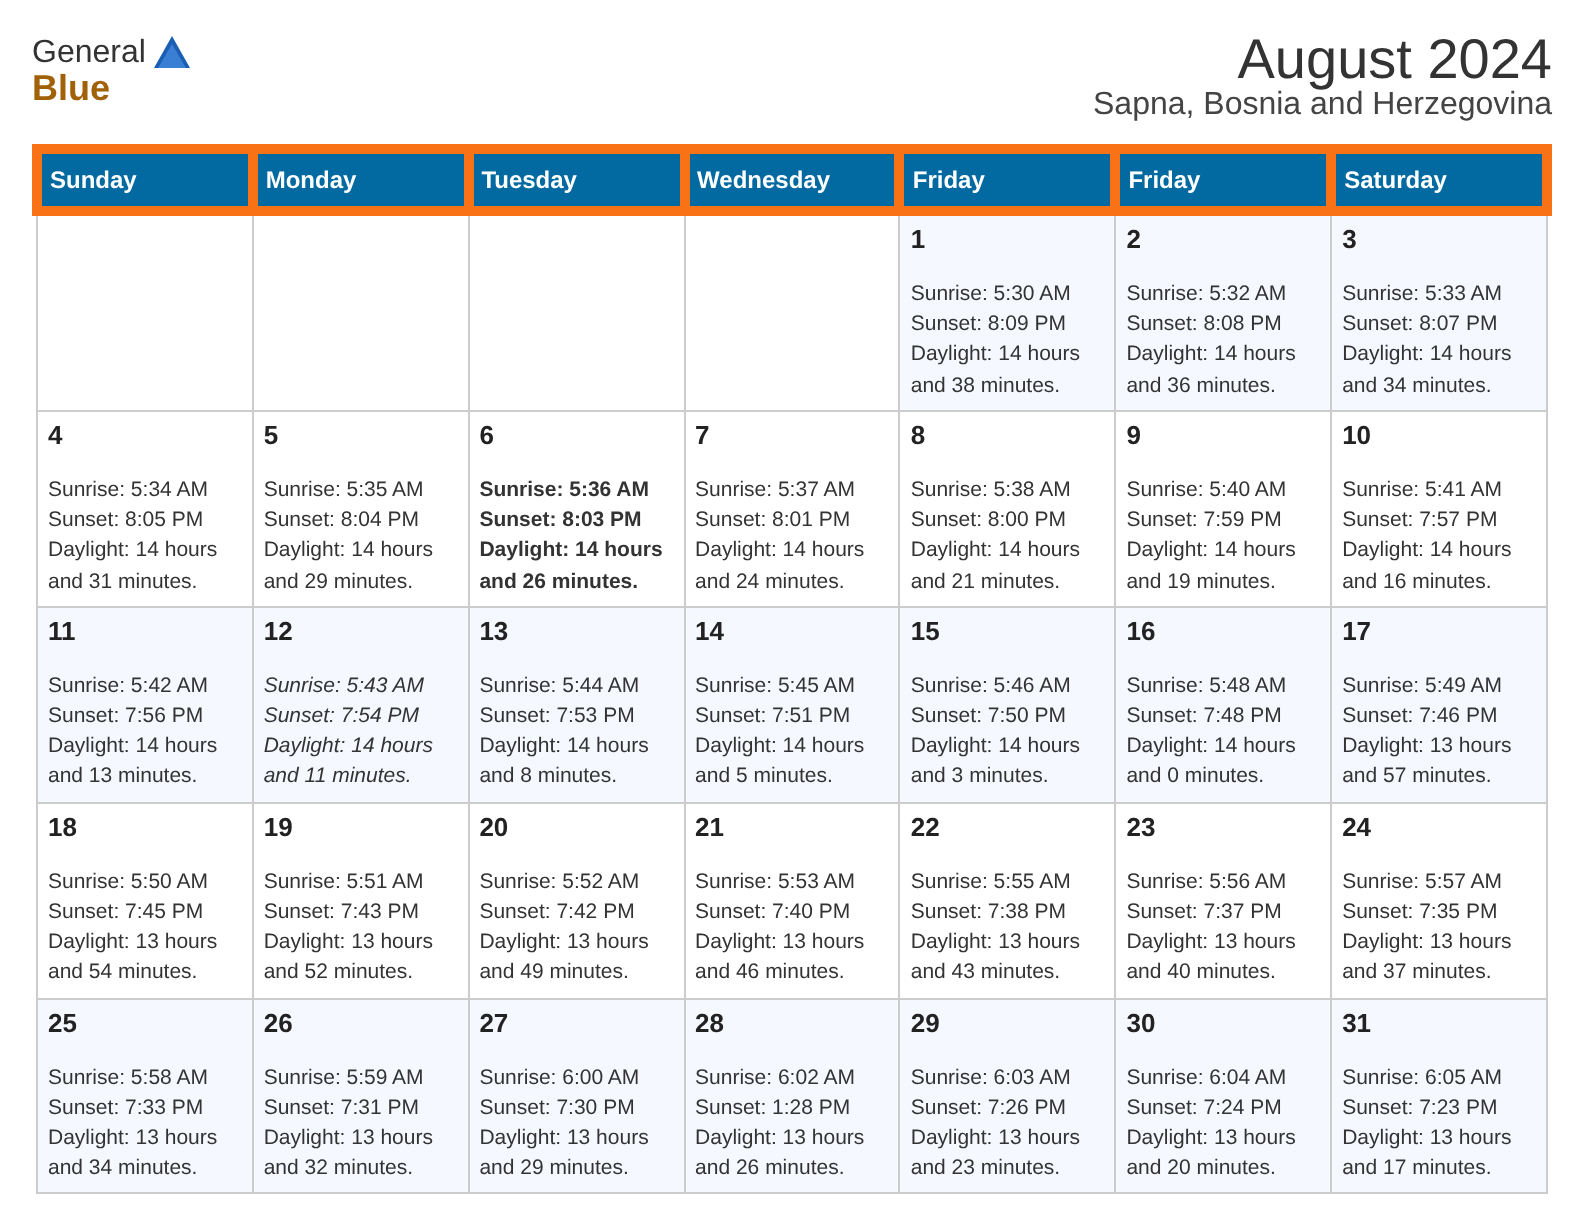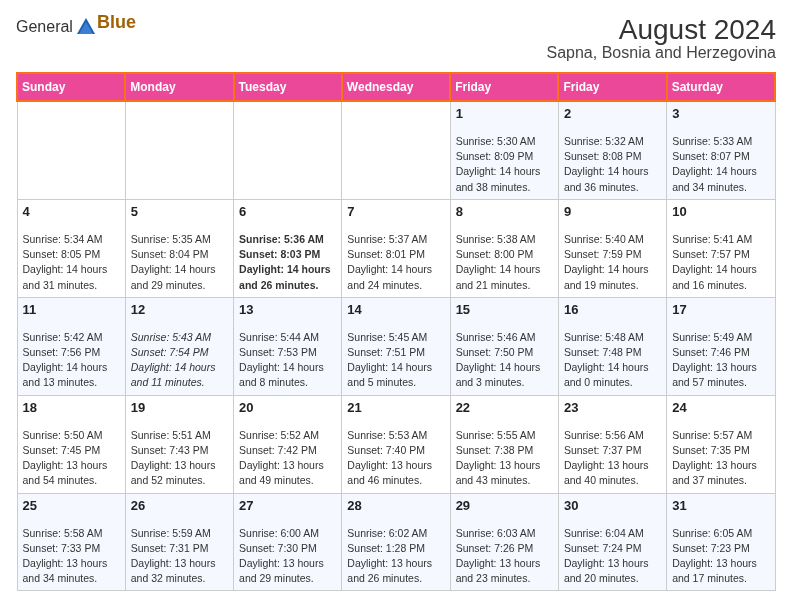--- a/index.html
+++ b/index.html
@@ -36,27 +36,27 @@
       color: #444;
       margin-top: 0;
       text-align: center;
     }
     .calendar {
       width: 100%;
       border-collapse: collapse;
       font-size: 11px;
     }
     .calendar thead th {
-      background-color: #ec4899;
+      background-color: #0369a1;
       color: #fff;
       padding: 6px 4px;
       text-align: left;
       font-size: 12px;
       font-weight: 600;
-      border: 2px solid #f97316;
+      border: 5px solid #f97316;
     }
     .calendar tbody td {
       border: 1px solid #ccc;
       vertical-align: top;
       padding: 4px 5px;
       width: calc(100%/7);
       min-height: 80px;
       height: 90px;
       background: #fff;
     }
@@ -81,21 +81,21 @@
     }
     .empty-cell {
       background: #fff !important;
     }
   </style>
 </head>
 <body>
 
 <div class="header">
   <div class="logo">
-    <div style="display:flex;align-items:flex-start;">
+    <div style="display:flex;flex-direction:column;align-items:flex-start;">
       <div style="display:flex;align-items:center;">
         <span class="logo-general">General</span>
         <svg width="22" height="22" viewBox="0 0 22 22" style="margin-left:2px;">
           <polygon points="11,2 20,18 2,18" fill="#1a5fb4"></polygon>
           <polygon points="11,6 18,18 4,18" fill="#3a7fd4"></polygon>
         </svg>
       </div>
       <span class="logo-blue" style="font-size:18px;font-weight:bold;color:#a16207;margin-top:-4px;">Blue</span>
     </div>
   </div>

